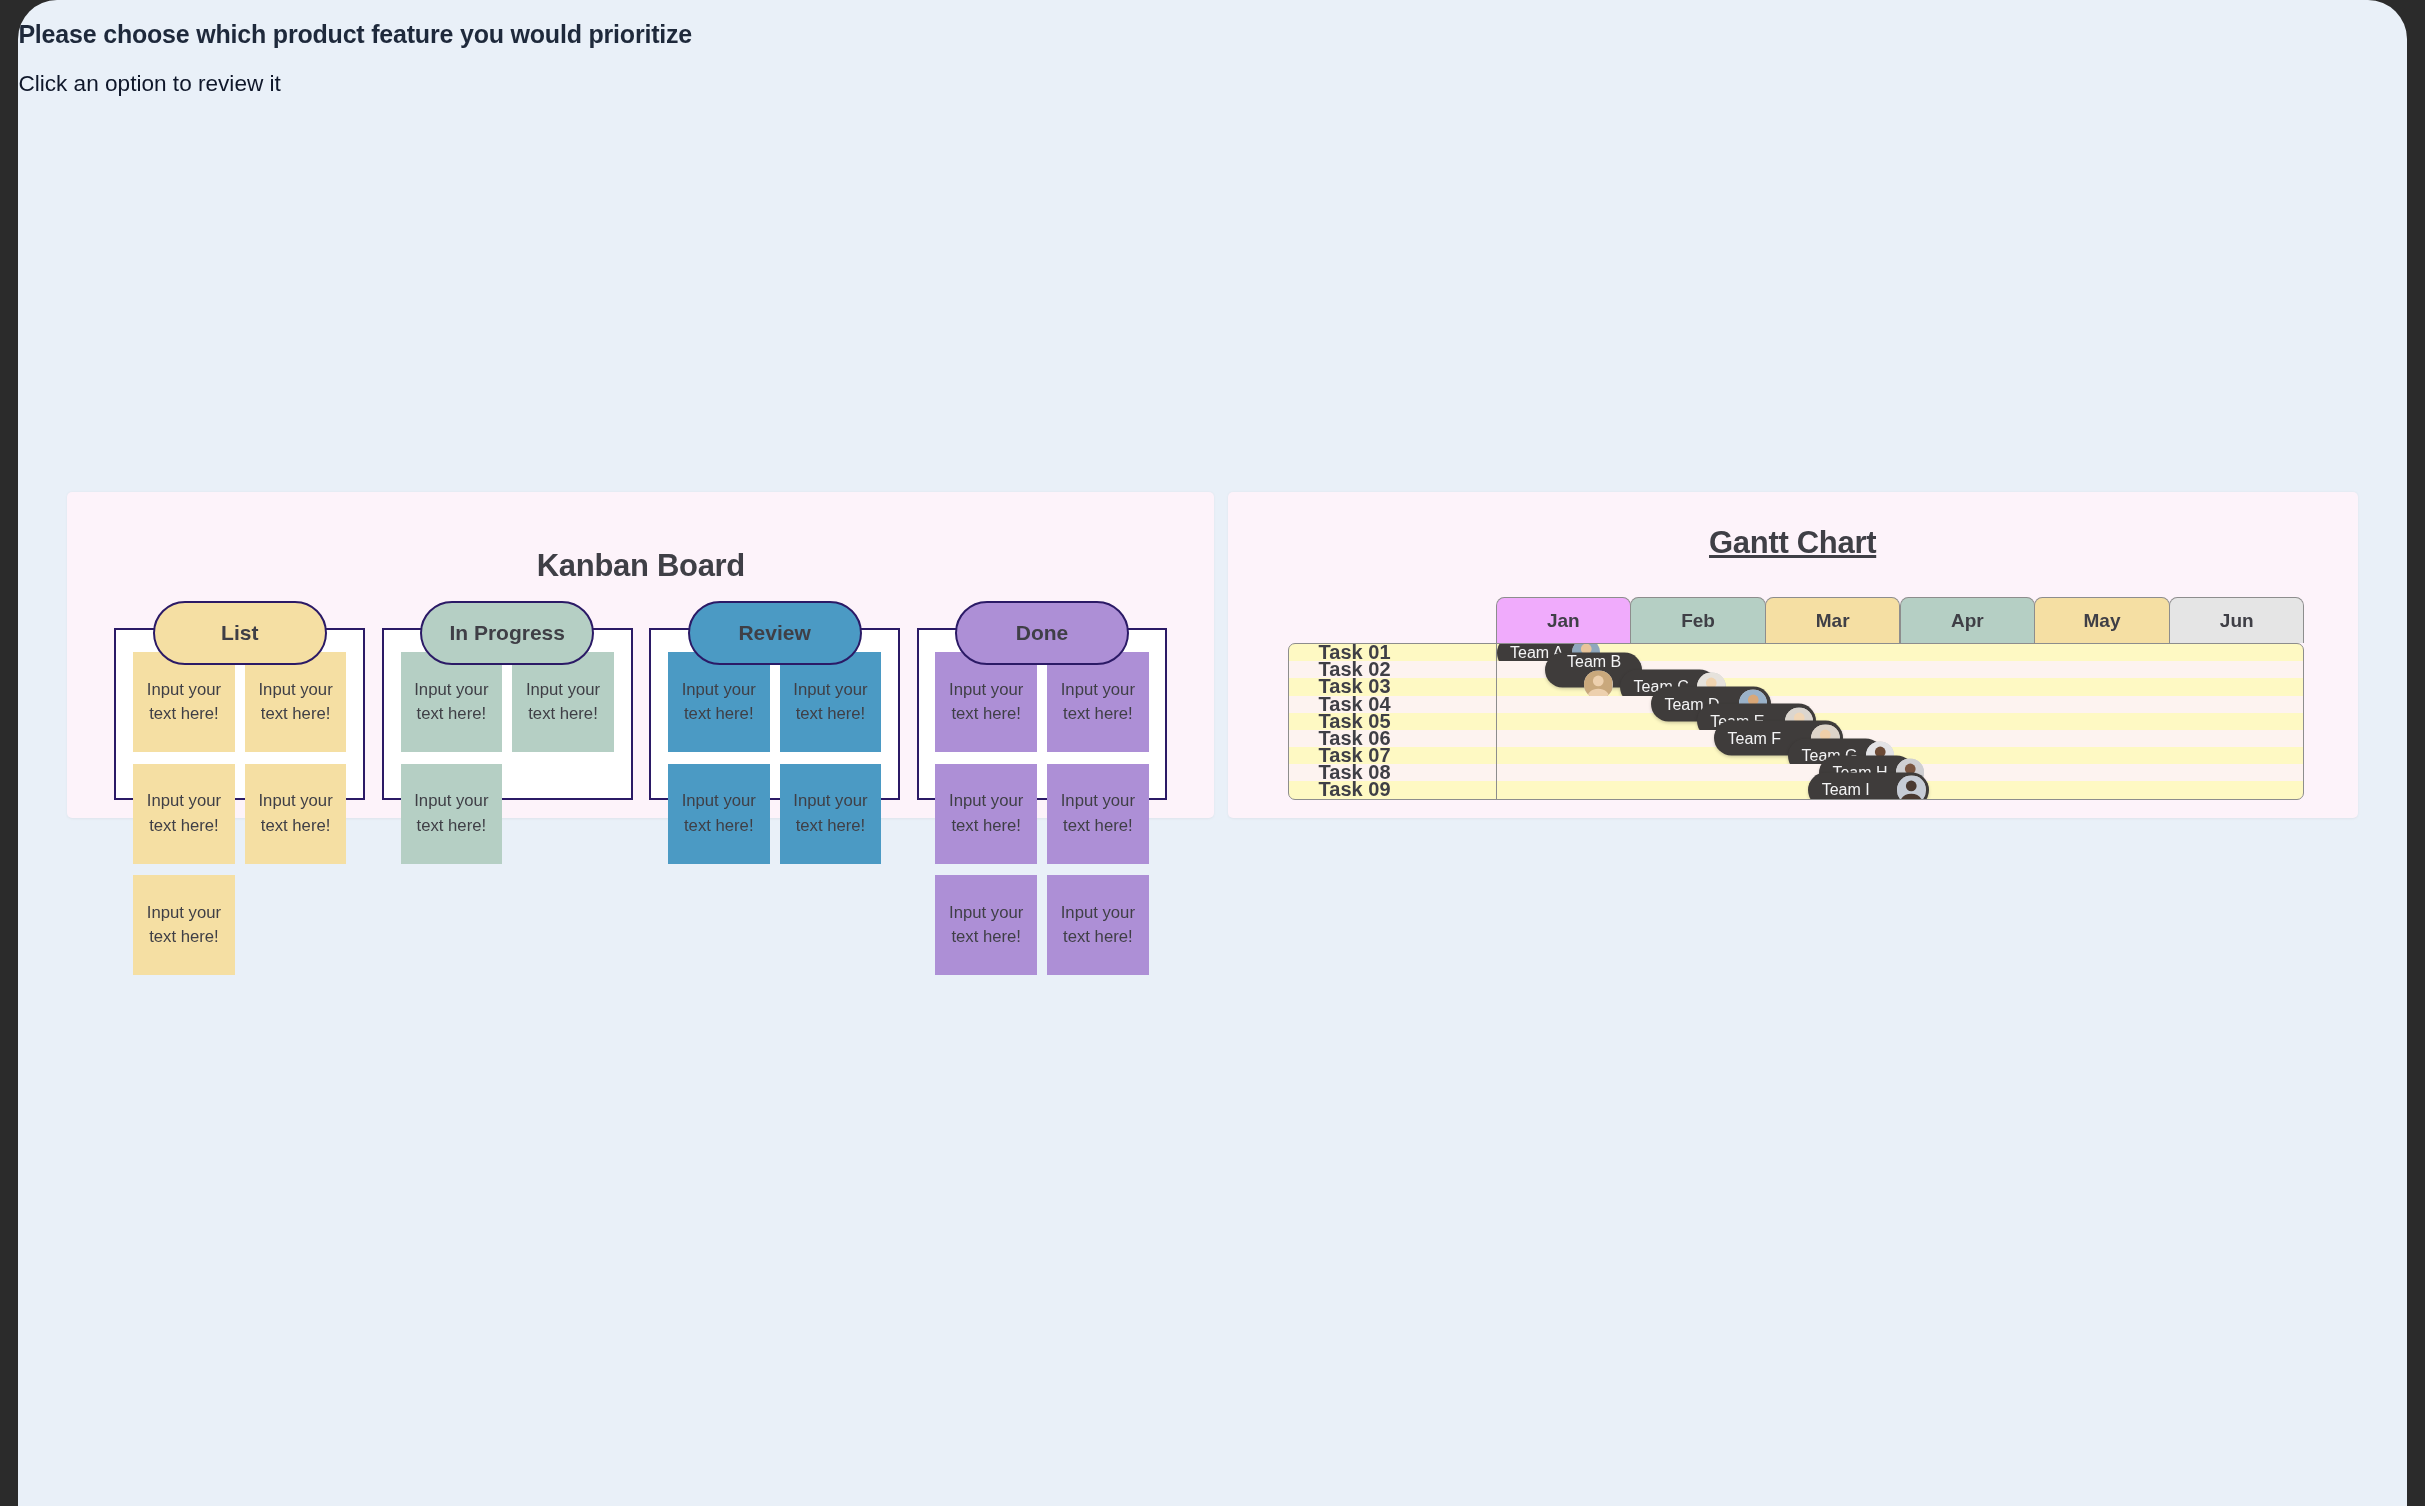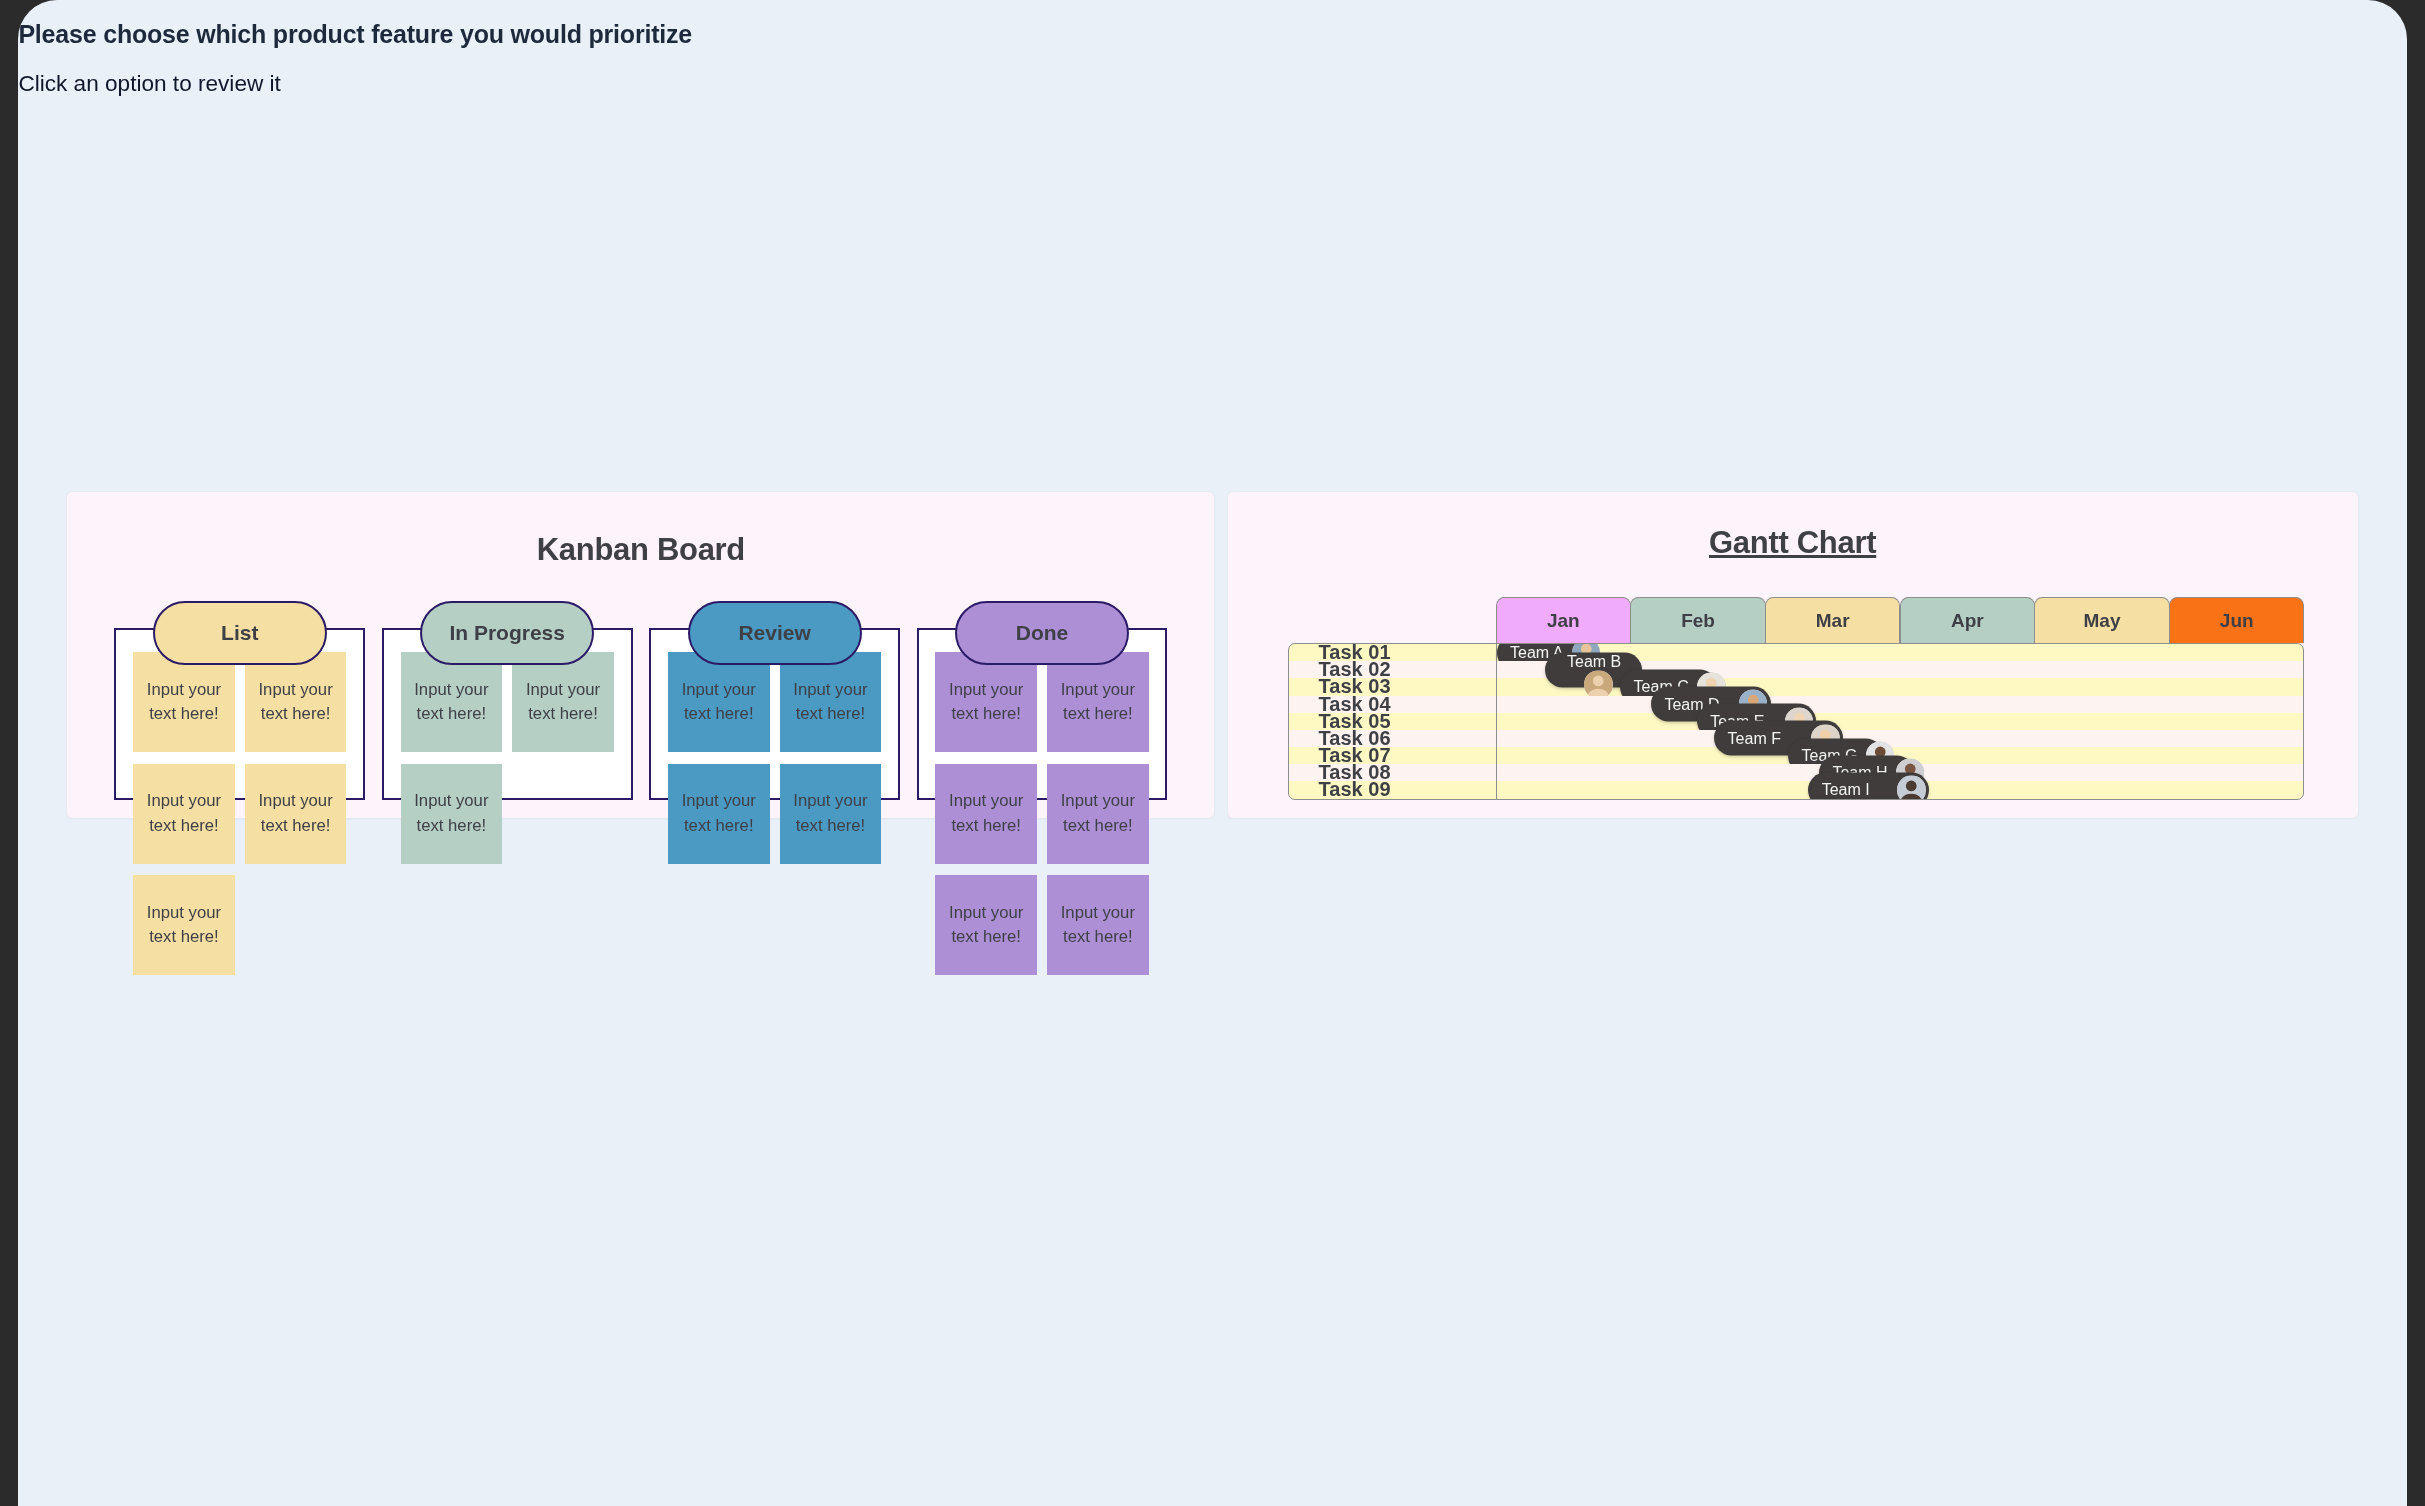--- a/index.html
+++ b/index.html
@@ -57,21 +57,21 @@
   #option-kanban { left: 0; width: 1147px; }
   #option-gantt  { right: 0; width: 1130px; }
 
   .option-title {
     text-align: center;
     font-size: 31px;
     font-weight: bold;
     color: #3f3f46;
     letter-spacing: -0.3px;
   }
-  #option-kanban .option-title { padding-top: 40px; }
+  #option-kanban .option-title { padding-top: 56px; }
   #option-gantt  .option-title { padding-top: 33px; text-decoration: underline; }
 
   
   #kanban-columns {
     position: absolute;
     top: 109px;
     left: 47px;
     right: 47px;
     bottom: 18.4px;
     display: flex;
@@ -286,21 +286,21 @@
 
     <div class="option-card" id="option-gantt">
       <div class="option-title">Gantt Chart</div>
       <div id="gantt-wrap">
         <div id="gantt-months">
             <div class="month-cell" style="background: #f0abfc;">Jan</div>
             <div class="month-cell" style="background: rgb(181, 207, 196);">Feb</div>
             <div class="month-cell" style="background: rgb(245, 223, 163);">Mar</div>
             <div class="month-cell" style="background: rgb(181, 207, 196);">Apr</div>
             <div class="month-cell" style="background: rgb(245, 223, 163);">May</div>
-            <div class="month-cell" style="background: #f97316;">Jun</div>
+            <div class="month-cell" style="background: #e5e5e5;">Jun</div>
           </div>
         <div id="gantt-table">
             <div class="gantt-row">
               <div class="task-label">Task 01</div>
               <div class="bar-track">
                 <div class="gantt-bar" style="left: 0%; width: 12%;">
                   <span class="bar-label">Team A</span>
                   <span class="avatar">
                     <svg viewBox="0 0 34 34" xmlns="http://www.w3.org/2000/svg">
                       <rect width="34" height="34" fill="#8fa7bd"></rect>

